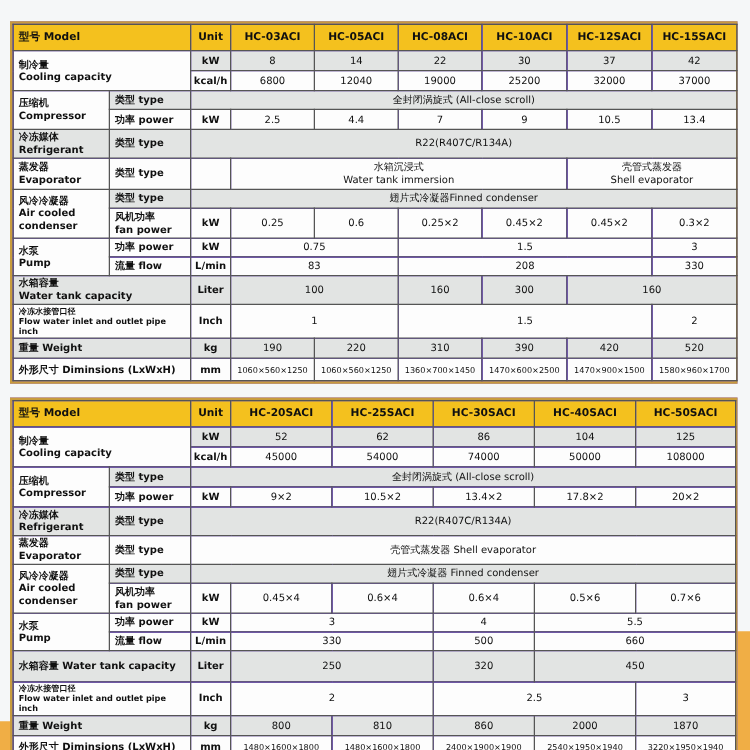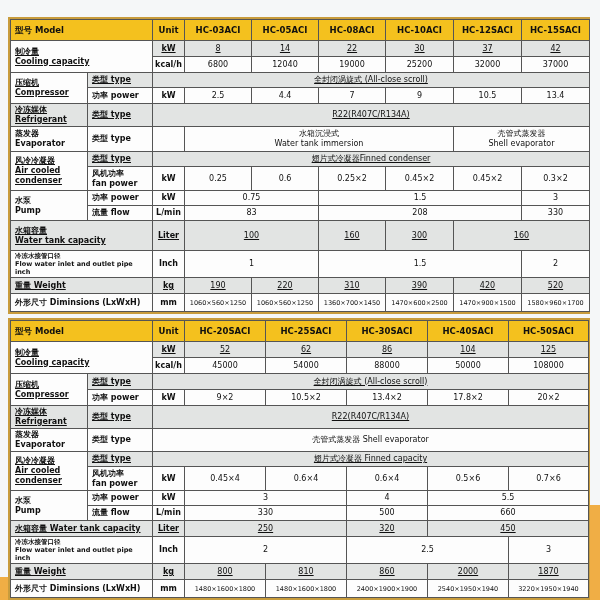--- a/index.html
+++ b/index.html
@@ -21,21 +21,21 @@
   }
   #t0{top:17px;}
   #t1{top:318px;}
   table{border-collapse:collapse;table-layout:fixed;width:100%;}
   td{
     border:1px solid var(--line);
     font-size:8px;line-height:1.25;color:#101010;
     text-align:center;vertical-align:middle;
     padding:1px 2px;overflow:hidden;background:#fdfdfd;
   }
-  tr.g td{background:var(--gray);text-decoration:underline;}
+  tr.g td{background:var(--gray);}
   tr.grp td{border-top:1.5px solid var(--heavy);}
   td.head{background:var(--head) !important;font-weight:bold;font-size:8.5px;}
   td.lab,td.sub{text-align:left;padding-left:4px;font-weight:bold;}
   td.sp{background:#fdfdfd !important;}
   td.small{font-size:6.5px;}
   td.dims{font-size:6.5px;padding:1px 0;}
   td.unit{font-weight:bold;}
 </style>
 </head>
 <body>
@@ -136,21 +136,21 @@
           <td colspan="3">1.5</td>
           <td>3</td>
         </tr>
         <tr style="height: 15px;">
           <td class="sub">流量 flow</td>
           <td class="unit">L/min</td>
           <td colspan="2">83</td>
           <td colspan="3">208</td>
           <td>330</td>
         </tr>
-        <tr class="g grp" style="height: 30px;">
+        <tr class="g grp" style="height: 23px;">
           <td colspan="2" class="lab">水箱容量<br>Water tank capacity</td>
           <td class="unit">Liter</td>
           <td colspan="2">100</td>
           <td>160</td>
           <td>300</td>
           <td colspan="2">160</td>
         </tr>
         <tr class="grp" style="height: 24px;">
           <td colspan="2" class="lab small">冷冻水接管口径<br>Flow water inlet and outlet pipe inch</td>
           <td class="unit">Inch</td>
@@ -209,21 +209,21 @@
           <td>52</td>
           <td>62</td>
           <td>86</td>
           <td>104</td>
           <td>125</td>
         </tr>
         <tr style="height: 16px;">
           <td class="unit">kcal/h</td>
           <td>45000</td>
           <td>54000</td>
-          <td>88000</td>
+          <td>74000</td>
           <td>50000</td>
           <td>108000</td>
         </tr>
         <tr class="g grp" style="height: 16px;">
           <td rowspan="2" class="lab sp">压缩机<br>Compressor</td>
           <td class="sub">类型 type</td>
           <td colspan="6">全封闭涡旋式 (All-close scroll)</td>
         </tr>
         <tr style="height: 16px;">
           <td class="sub">功率 power</td>
@@ -240,21 +240,21 @@
           <td colspan="6">R22(R407C/R134A)</td>
         </tr>
         <tr class="grp" style="height: 16px;">
           <td class="lab">蒸发器<br>Evaporator</td>
           <td class="sub">类型 type</td>
           <td colspan="6">壳管式蒸发器 Shell evaporator</td>
         </tr>
         <tr class="g grp" style="height: 15px;">
           <td rowspan="2" class="lab sp">风冷冷凝器<br>Air cooled<br>condenser</td>
           <td class="sub">类型 type</td>
-          <td colspan="6">翅片式冷凝器 Finned capacity</td>
+          <td colspan="6">翅片式冷凝器 Finned condenser</td>
         </tr>
         <tr style="height: 24px;">
           <td class="sub">风机功率<br>fan power</td>
           <td class="unit">kW</td>
           <td>0.45×4</td>
           <td>0.6×4</td>
           <td>0.6×4</td>
           <td>0.5×6</td>
           <td>0.7×6</td>
         </tr>
@@ -266,21 +266,21 @@
           <td>4</td>
           <td colspan="2">5.5</td>
         </tr>
         <tr style="height: 15px;">
           <td class="sub">流量 flow</td>
           <td class="unit">L/min</td>
           <td colspan="2">330</td>
           <td>500</td>
           <td colspan="2">660</td>
         </tr>
-        <tr class="g grp" style="height: 16px;">
+        <tr class="g grp" style="height: 25px;">
           <td colspan="2" class="lab">水箱容量 Water tank capacity</td>
           <td class="unit">Liter</td>
           <td colspan="2">250</td>
           <td>320</td>
           <td colspan="2">450</td>
         </tr>
         <tr class="grp" style="height: 24px;">
           <td colspan="2" class="lab small">冷冻水接管口径<br>Flow water inlet and outlet pipe inch</td>
           <td class="unit">Inch</td>
           <td colspan="2">2</td>

